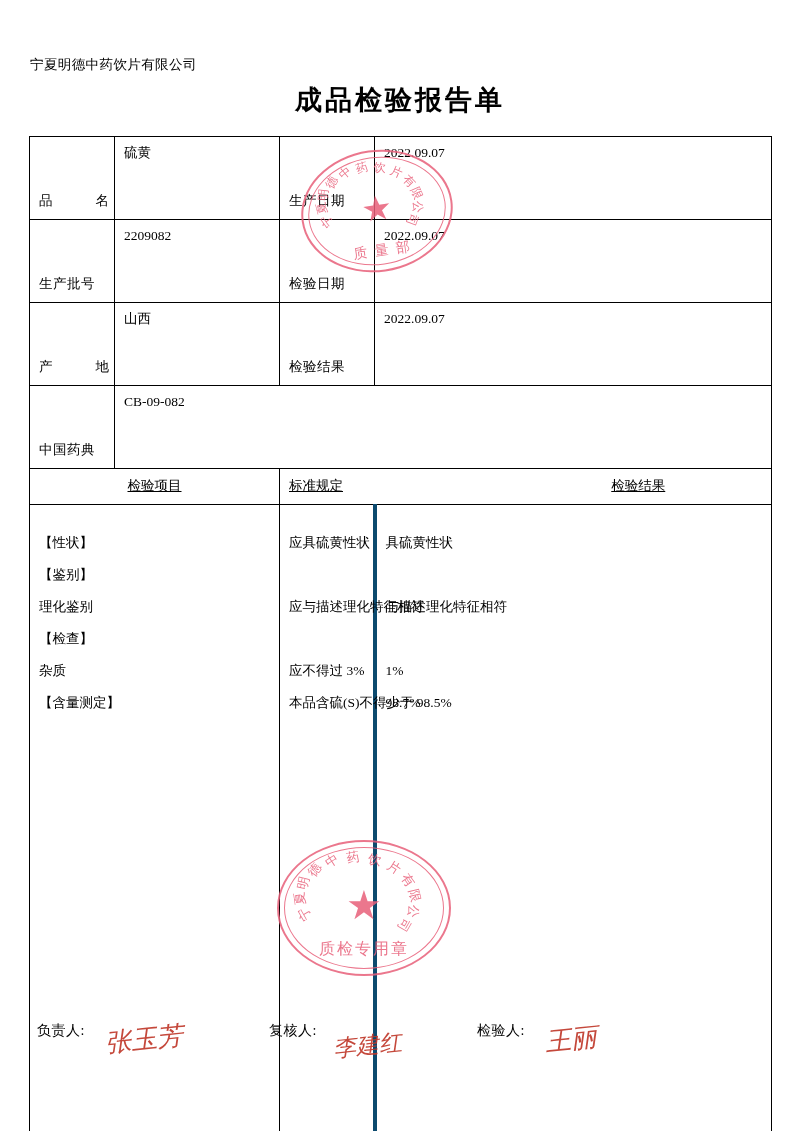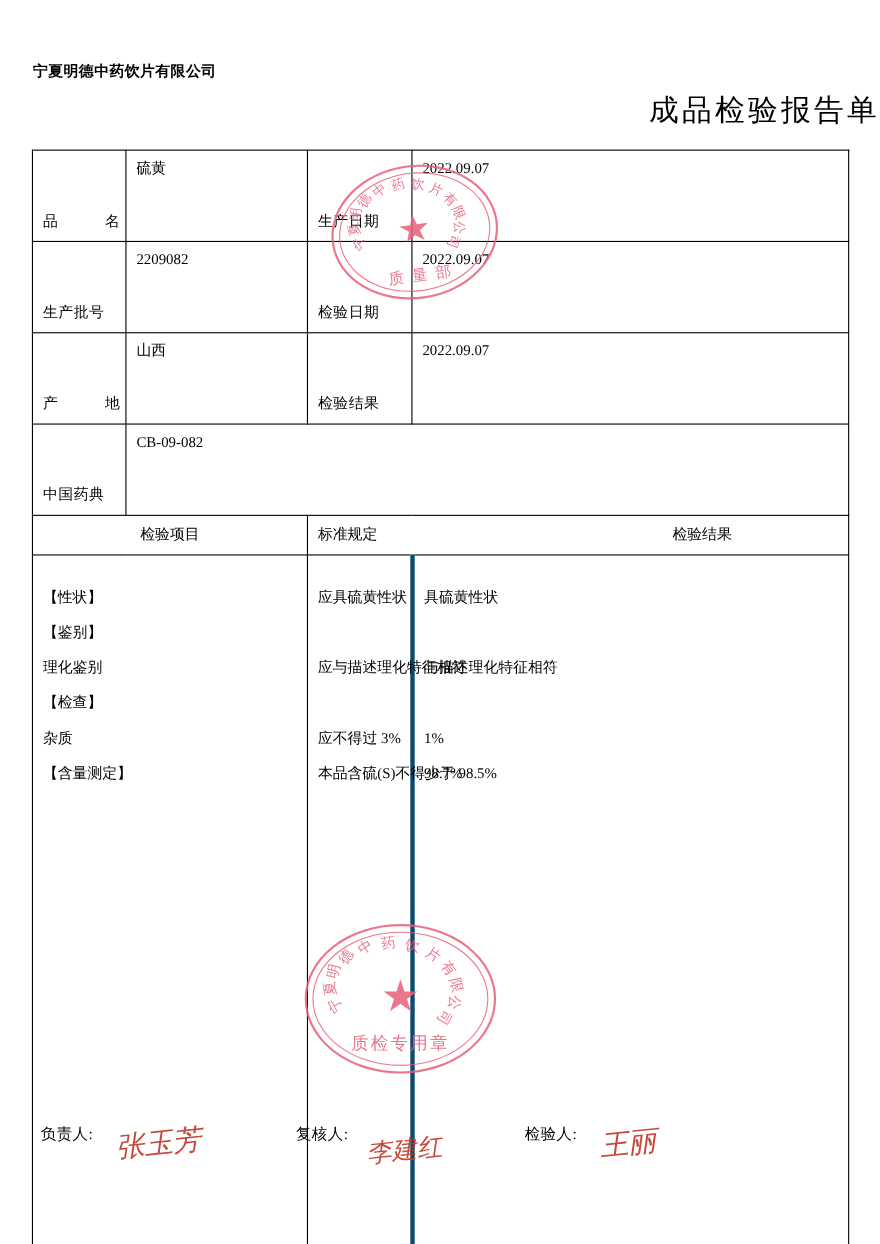--- a/index.html
+++ b/index.html
@@ -25,37 +25,36 @@
   
   .top-row {
     position: absolute;
     top: 56px;
     left: 30px;
     width: 740px;
     display: flex;
     justify-content: space-between;
     align-items: flex-start;
     font-size: 13.5px;
-    font-weight: bold;
   }
   .company {
     letter-spacing: 0.4px;
   }
   .doc-code {
     font-size: 13px;
     letter-spacing: 0.2px;
   }
   .title {
     position: absolute;
     top: 82px;
     left: 0;
     width: 800px;
-    text-align: right;
+    text-align: center;
     font-size: 27px;
-    font-weight: normal;
+    font-weight: bold;
     letter-spacing: 3px;
   }
   
   table.main {
     position: absolute;
     top: 136px;
     left: 29px;
     width: 742px;
     border-collapse: collapse;
     table-layout: fixed;
@@ -91,20 +90,21 @@
   col.c3 { width: 95px; }
   col.c4 { width: 397px; }
 
   
   .res-head td {
     height: 28px;
   }
   .res-head .cell {
     padding-top: 7px;
     text-align: center;
+    text-decoration: underline;
   }
   .res-body td {
     height: 690px;
     vertical-align: top;
   }
   .items {
     padding: 22px 9px 0 9px;
     font-size: 13.5px;
     line-height: 32px;
   }

